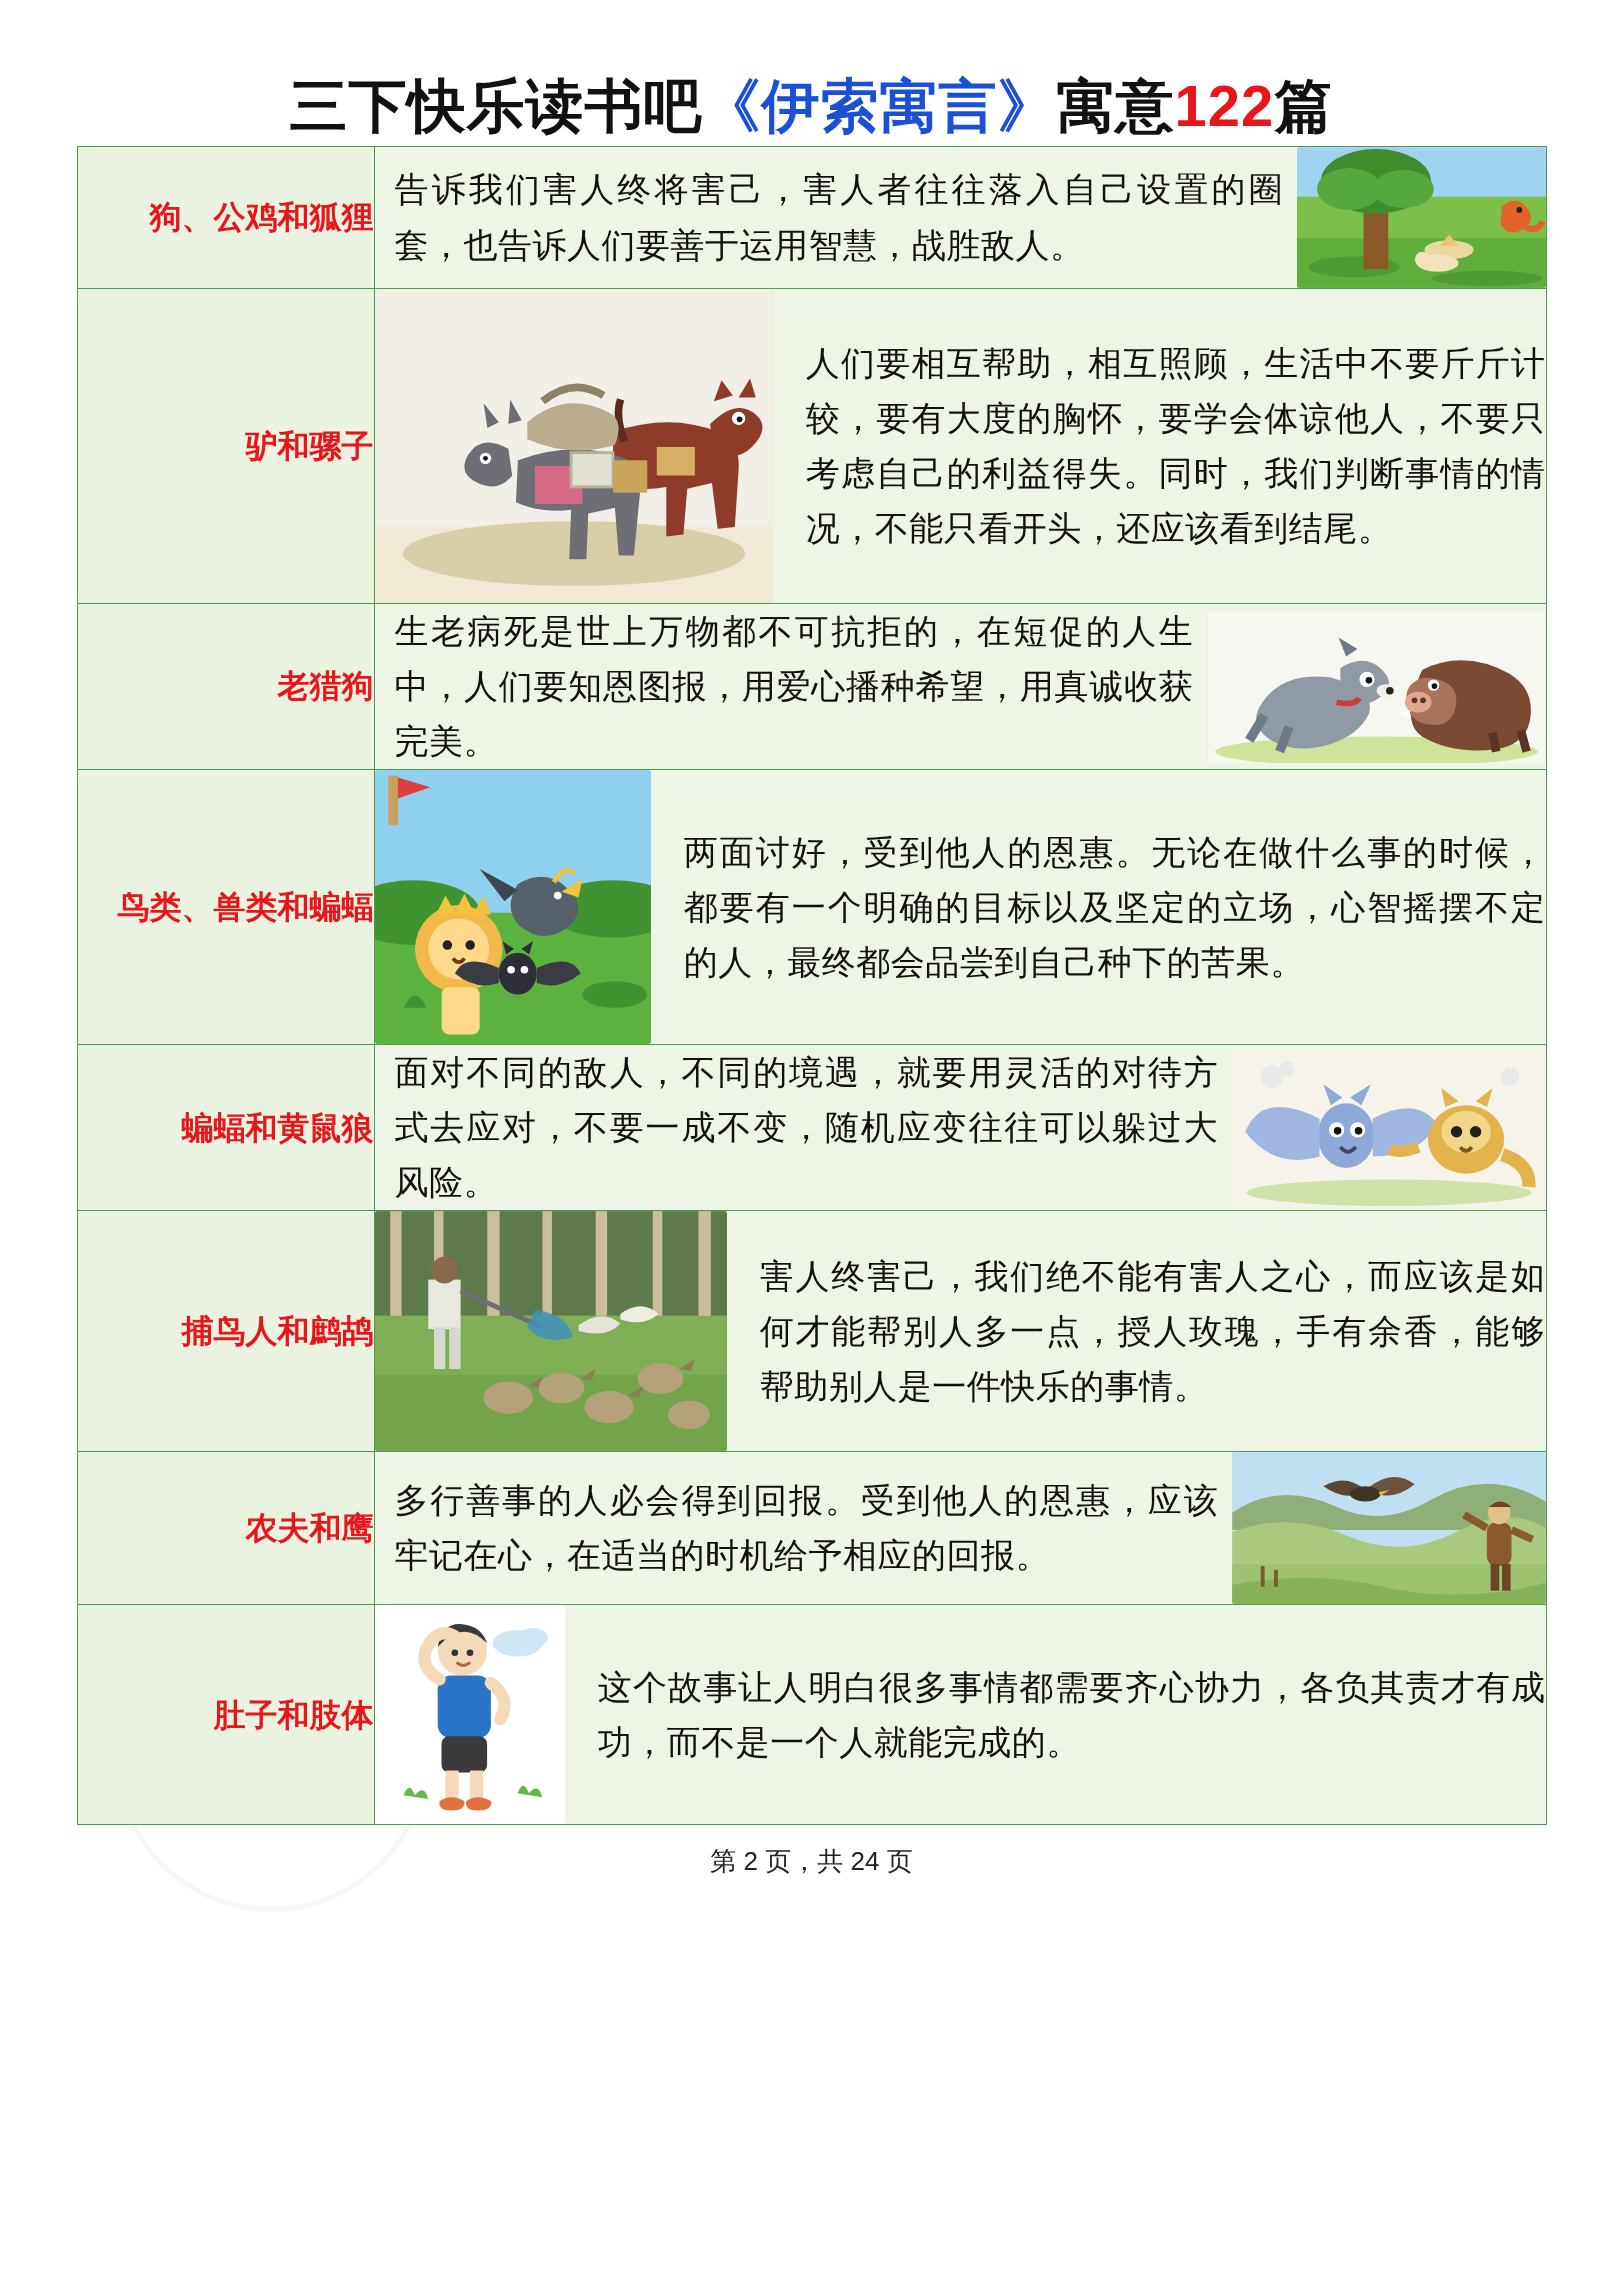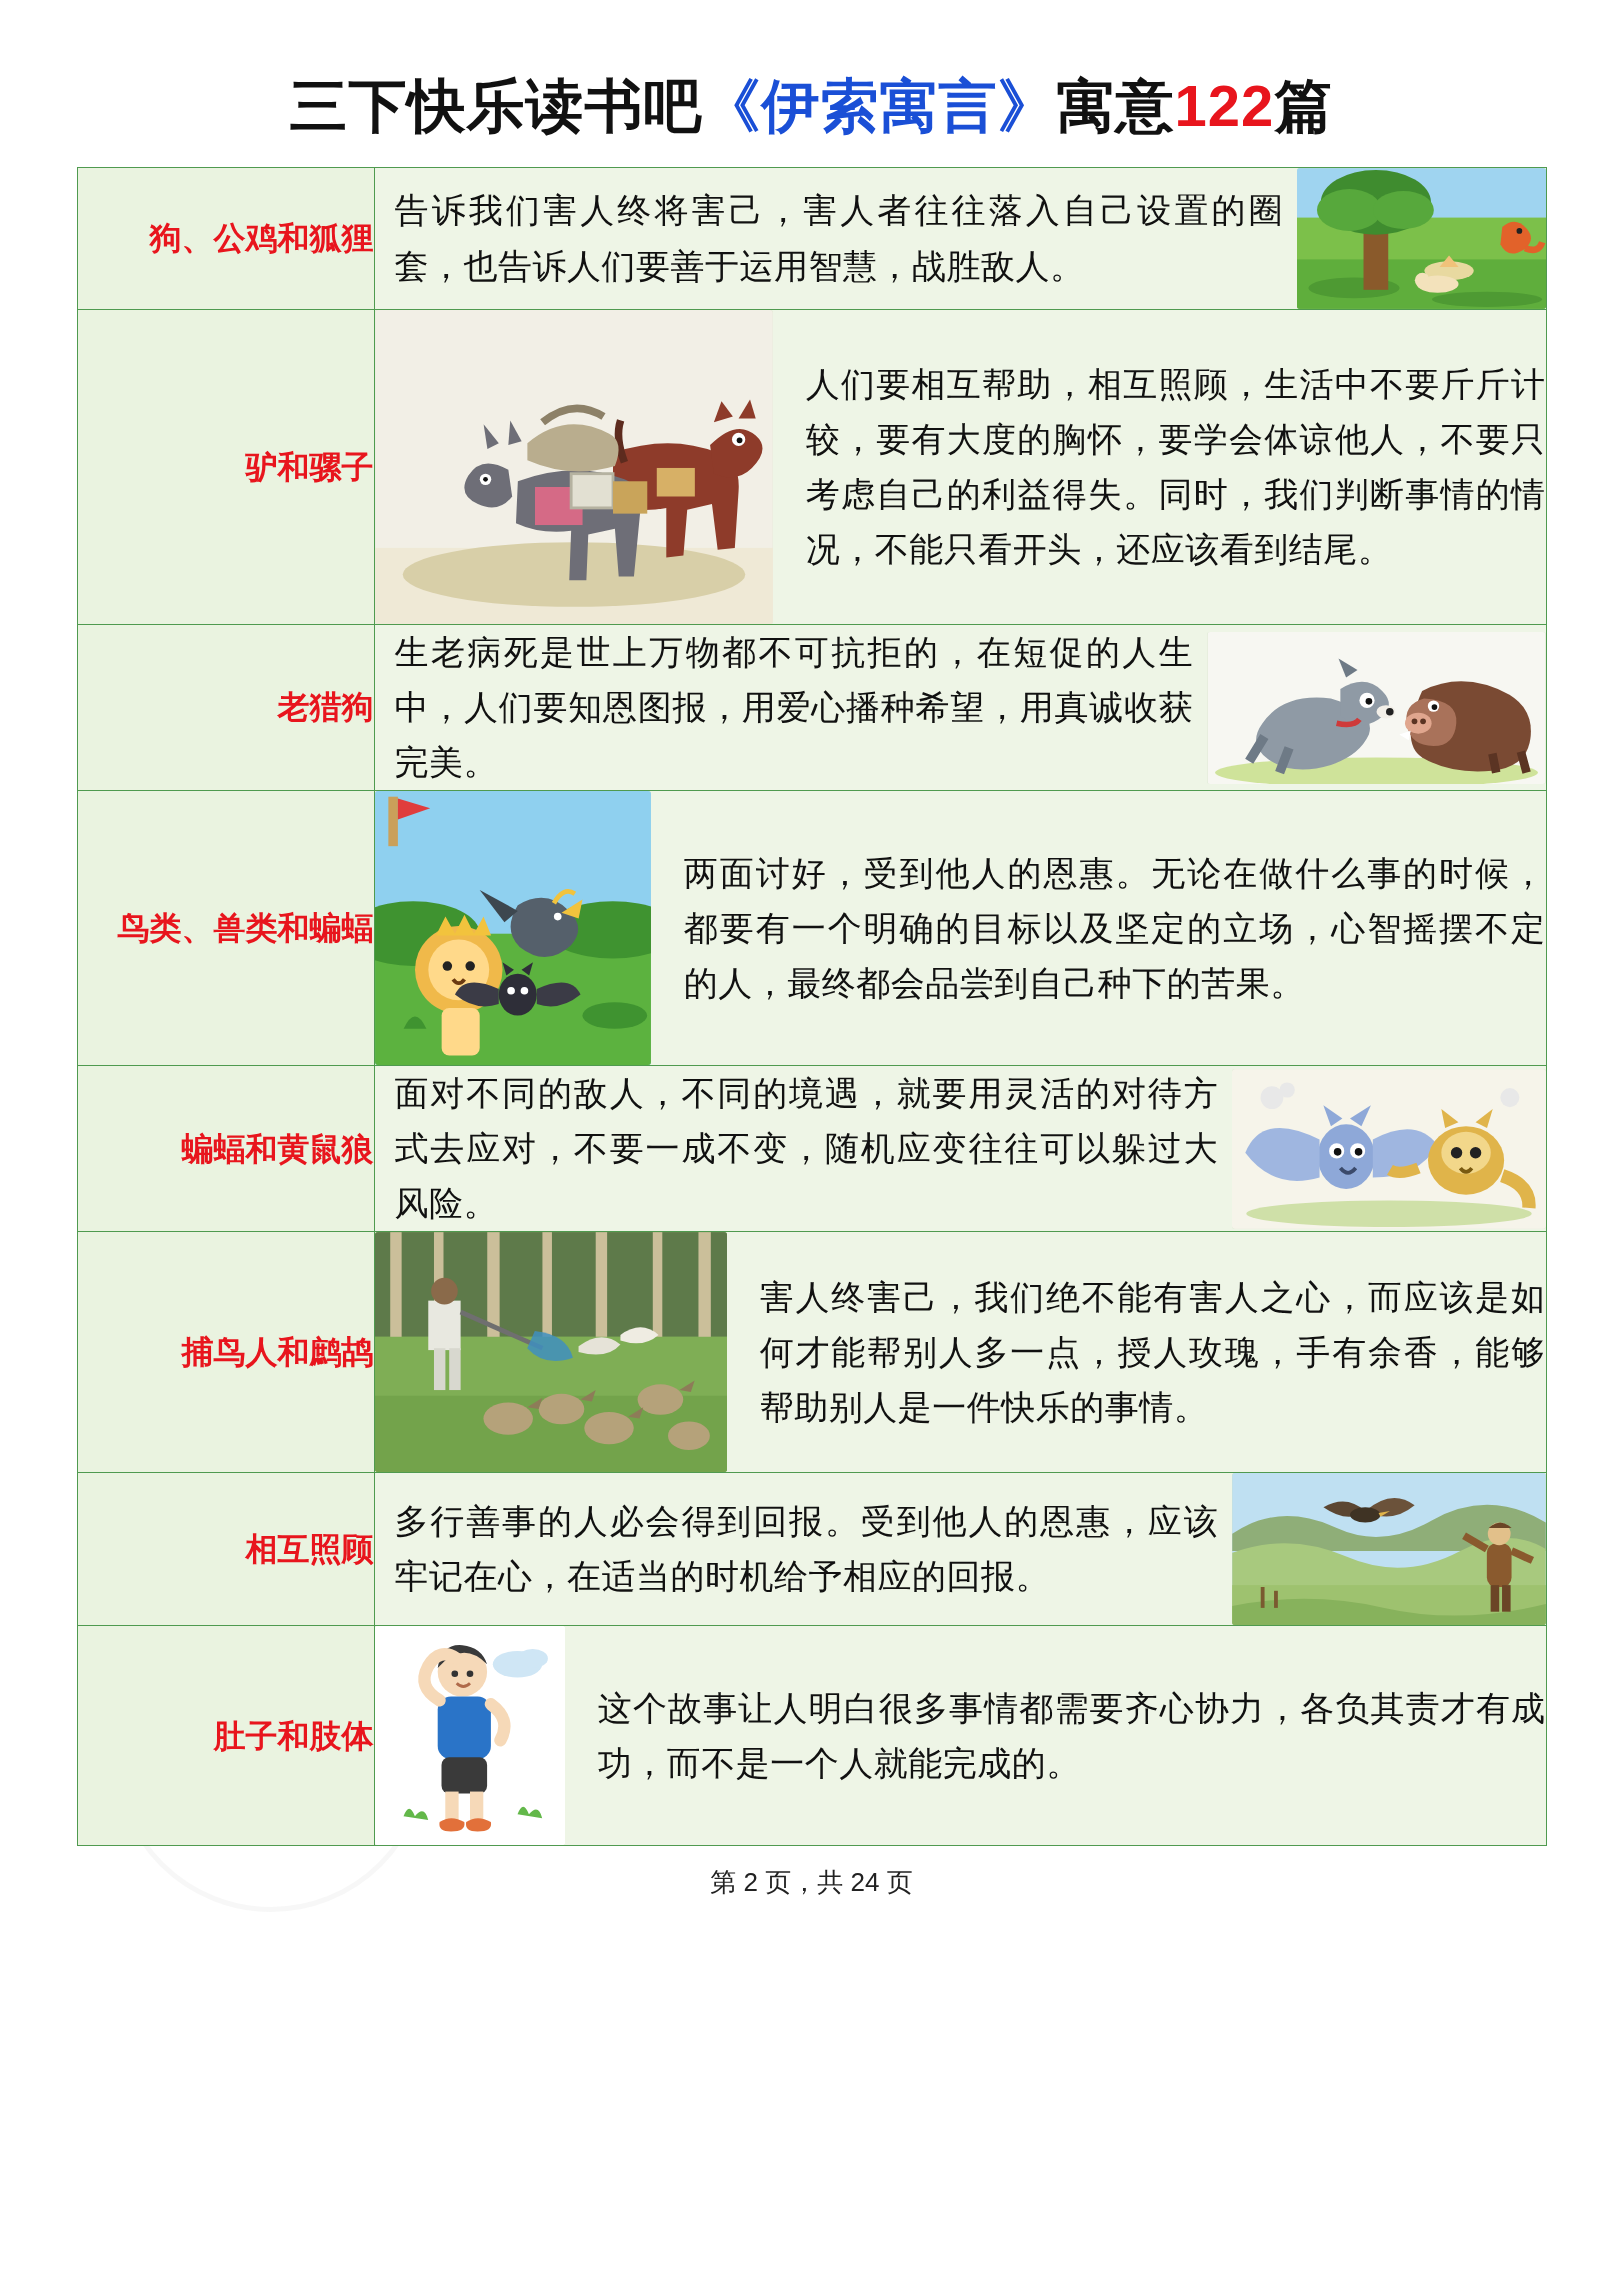--- a/index.html
+++ b/index.html
@@ -49,21 +49,20 @@
     pointer-events: none;
   }
   .title {
     position: relative;
     z-index: 2;
     text-align: center;
     font-size: 58px;
     font-weight: bold;
     color: #111111;
     padding-top: 68px;
-    padding-bottom: 21px;
     letter-spacing: 1px;
     white-space: nowrap;
   }
   .title .t-blue { color: #1a4fd6; }
   .title .t-red  { color: #e8151d; }
 
   table.fable-table {
     position: relative;
     z-index: 2;
     border-collapse: collapse;
@@ -370,21 +369,21 @@
                 <path d="M214 120 q24 -18 44 -2 q-14 16 -44 8 z" fill="#e6e3d8"></path>
                 <path d="M258 108 q22 -16 40 0 q-16 14 -40 6 z" fill="#efece2"></path>
               </svg>
             </div>
             <div class="moral-text">害人终害己，我们绝不能有害人之心，而应该是如何才能帮别人多一点，授人玫瑰，手有余香，能够帮助别人是一件快乐的事情。</div>
           </div>
         </td>
       </tr>
 
       <tr>
-        <td class="name-cell">相互照顾</td>
+        <td class="name-cell">农夫和鹰</td>
         <td class="content-cell">
           <div class="row-flex img-right">
             <div class="moral-text">多行善事的人必会得到回报。受到他人的恩惠，应该牢记在心，在适当的时机给予相应的回报。</div>
             <div class="thumb">
               <svg width="314" height="152" viewBox="0 0 330 160">
                 <rect width="330" height="160" fill="#bfe0f2"></rect>
                 <path d="M0 64 q50 -34 110 -6 q48 22 100 -8 q60 -34 120 2 l0 30 l-330 0 z" fill="#8fae78"></path>
                 <path d="M0 84 q60 -22 120 4 q60 26 120 -6 q50 -26 90 -2 l0 80 l-330 0 z" fill="#a8c97e"></path>
                 <rect y="118" width="330" height="42" fill="#9ec26f"></rect>
                 <path d="M0 140 q80 -16 160 2 q80 18 170 -4 l0 22 l-330 0 z" fill="#87b25c"></path>

